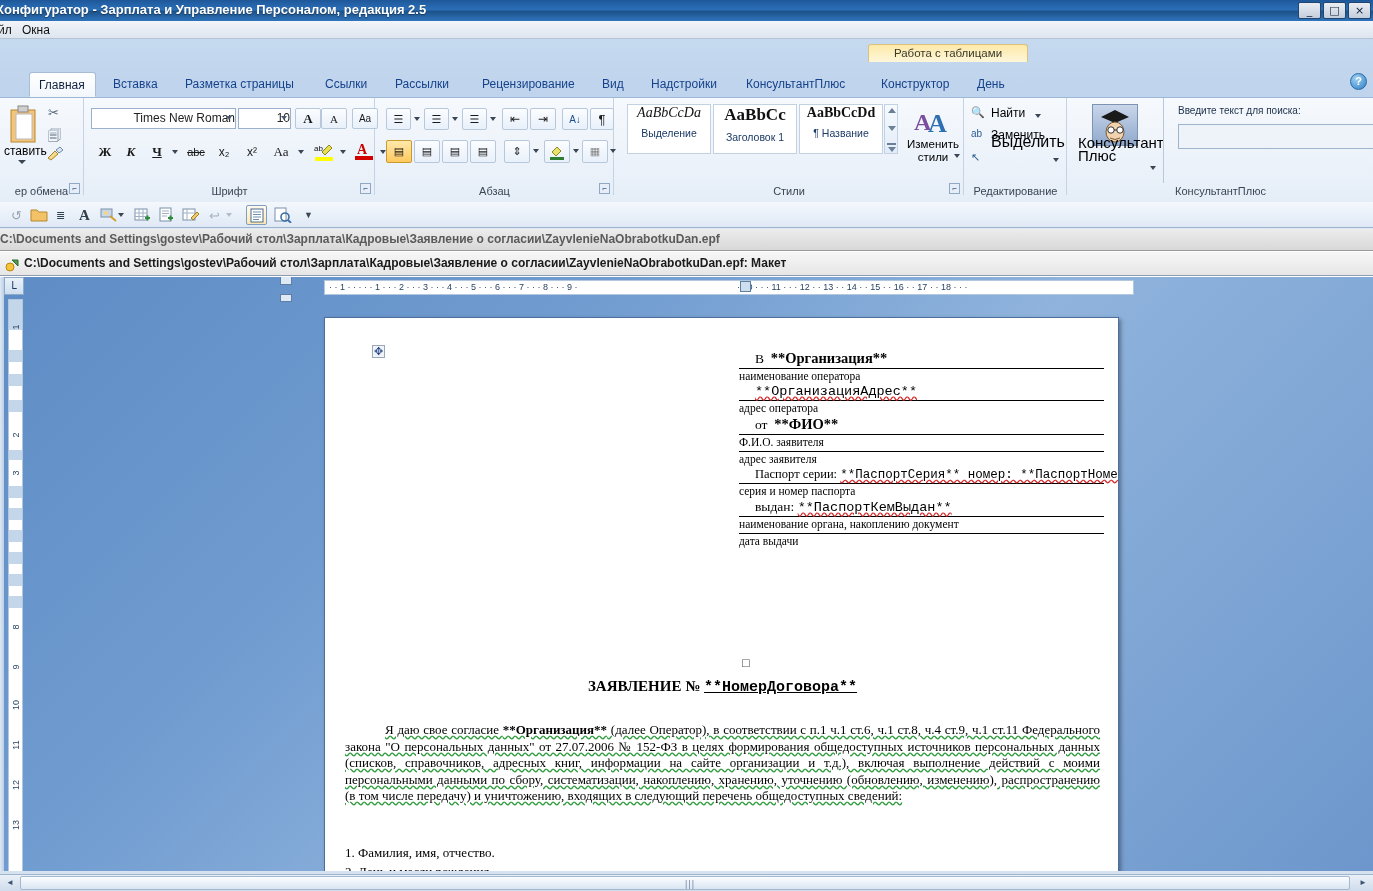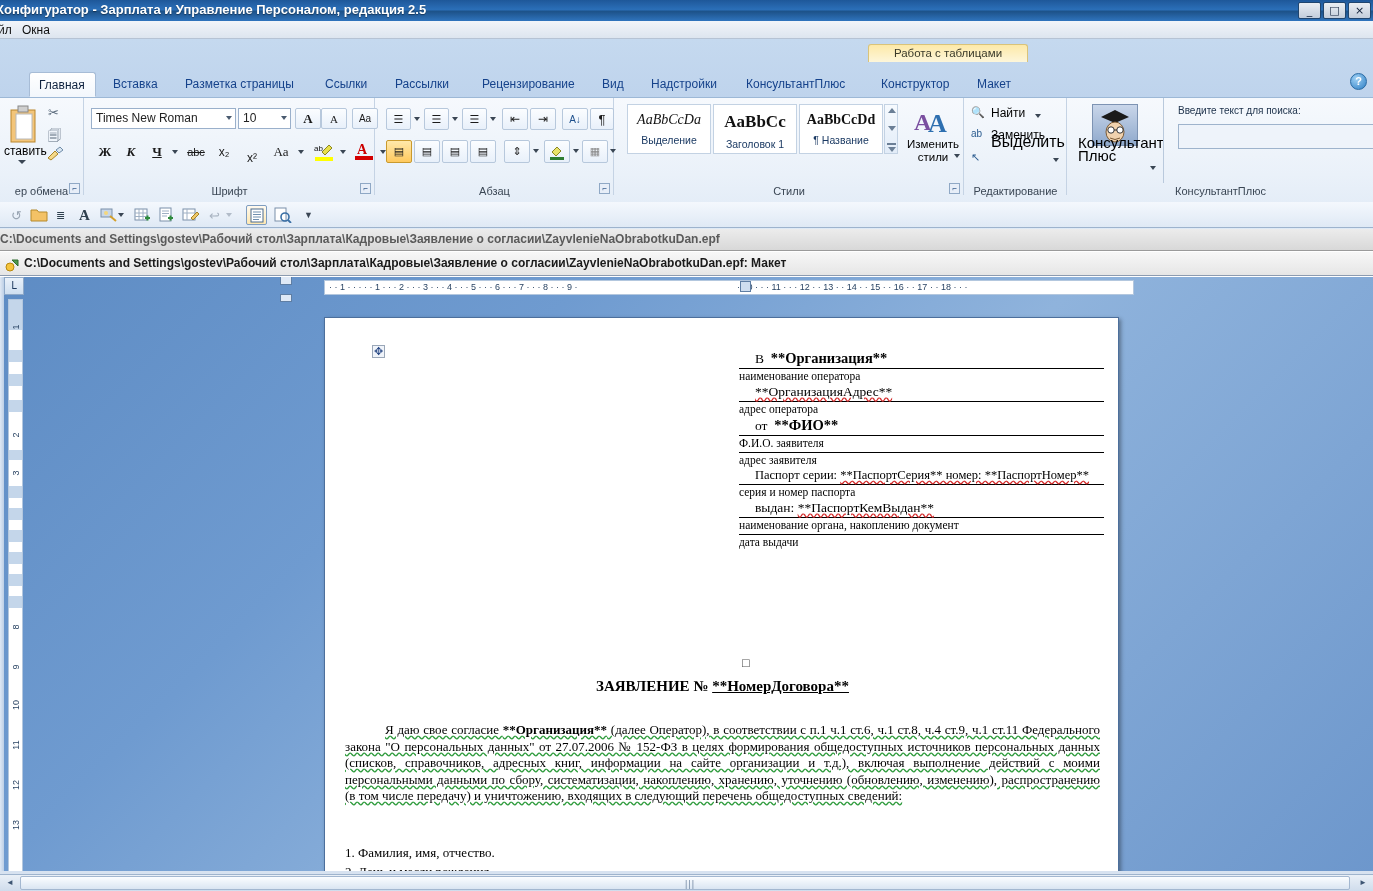--- a/index.html
+++ b/index.html
@@ -102,33 +102,33 @@
     border: 1px solid transparent; border-radius: 2px;
     background: transparent;
     display: flex; align-items: center; justify-content: center;
     font-size: 13px; color: #1a1a1a;
   }
   .rbtn.box { border: 1px solid #b7c8dc; background: linear-gradient(to bottom,#fbfdff,#e8f0fa); }
   .combo {
     position: absolute; height: 21px;
     border: 1px solid #9ab0cb; background: #fff;
     font-size: 12px; color: #222; line-height: 19px; padding-left: 4px;
-    overflow: hidden; white-space: nowrap;
+    overflow: hidden; white-space: nowrap; text-align: right;
   }
   .combo .arrow {
     position: absolute; right: 3px; top: 7px;
     border-left: 3.5px solid transparent; border-right: 3.5px solid transparent;
     border-top: 4px solid #4a5b70;
   }
   .stylebox {
     position: absolute; top: 6px; width: 70px; height: 50px;
     background: #fff; border: 1px solid #c3d2e3;
     text-align: center; overflow: hidden;
   }
-  .stylebox .prev { font-family: "Liberation Serif", serif; font-size: 14px; color: #111; margin-top: 7px; }
+  .stylebox .prev { font-family: "Liberation Serif", serif; font-size: 14px; color: #111; }
   .stylebox .nm { font-size: 10.5px; color: #1b3a63; margin-top: 6px; }
 
   
   .qtoolbar {
     position: absolute; left: 0; top: 202px; width: 1373px; height: 26px;
     background: linear-gradient(to bottom,#f4f8fd,#dfe9f5);
     border-bottom: 1px solid #9db3cd;
   }
   .qbtn {
     position: absolute; top: 3px; width: 21px; height: 20px;
@@ -205,21 +205,21 @@
   }
 
   
   .doc { font-family: "Liberation Serif", serif; color: #000; }
   .hdrblock { position: absolute; left: 414px; top: 32px; width: 365px; }
   .hl { position: relative; }
   .hl .val { font-size: 13.5px; white-space: nowrap; margin-left: 16px; }
   .hl .val b { font-weight: bold; font-size: 14.5px; }
   .hl .rule { border-bottom: 1px solid #000; height: 1px; margin-top: 1px; }
   .hl .cap { font-size: 11.5px; text-align: left; line-height: 15px; }
-  .sq { text-decoration: underline; text-decoration-style: wavy; text-decoration-color: #d42b2b; }
+  .sq { text-decoration: underline; text-decoration-style: wavy; text-decoration-color: #d42b2b; font-family: Liberation Mono, monospace; }
 
   .smallmark {
     position: absolute; left: 416px; top: 339px;
     font-size: 10px; color: #555; font-family: "DejaVu Sans", sans-serif;
   }
   .title1 {
     position: absolute; left: 0; top: 360px; width: 795px; text-align: center;
     font-size: 15px; font-weight: bold; font-family: "Liberation Serif", serif;
   }
   .title1 .link { text-decoration: underline; text-decoration-color:#000; }
@@ -294,21 +294,21 @@
       <div class="tab active" style="left:29px;width:67px">Главная</div>
       <div class="tab" style="left:104px">Вставка</div>
       <div class="tab" style="left:176px">Разметка страницы</div>
       <div class="tab" style="left:316px">Ссылки</div>
       <div class="tab" style="left:386px">Рассылки</div>
       <div class="tab" style="left:473px">Рецензирование</div>
       <div class="tab" style="left:593px">Вид</div>
       <div class="tab" style="left:642px">Надстройки</div>
       <div class="tab" style="left:737px">КонсультантПлюс</div>
       <div class="tab" style="left:872px">Конструктор</div>
-      <div class="tab" style="left:968px">Макет</div>
+      <div class="tab" style="left:968px">День</div>
     </div>
 
     <div class="helpbtn">?</div>
 
     <div class="ribbonpanel">
 
       <div class="grp" style="left:0px; width:84px">
         <div style="position:absolute;left:5px;top:6px;width:36px;height:42px">
           <svg width="36" height="42" viewBox="0 0 36 42">
             <rect x="6" y="6" width="24" height="32" fill="#f3c57a" stroke="#b9862f"></rect>
@@ -344,21 +344,21 @@
         <div class="rbtn box" style="left:210px;top:10px;width:26px;height:21px;font-family:'Liberation Serif',serif;font-weight:bold">A</div>
         <div class="rbtn box" style="left:236px;top:10px;width:26px;height:21px;font-family:'Liberation Serif',serif;font-size:11px">A</div>
         <div class="rbtn box" style="left:267px;top:10px;width:26px;height:21px;font-size:10px">Aa</div>
 
         <div class="rbtn" style="left:8px;top:43px;width:24px;height:22px;font-family:'Liberation Serif',serif;font-weight:bold">Ж</div>
         <div class="rbtn" style="left:34px;top:43px;width:24px;height:22px;font-family:'Liberation Serif',serif;font-style:italic;font-weight:bold">К</div>
         <div class="rbtn" style="left:60px;top:43px;width:24px;height:22px;font-family:'Liberation Serif',serif;font-weight:bold;text-decoration:underline">Ч</div>
         <div style="position:absolute;left:87px;top:52px;border-left:3.5px solid transparent;border-right:3.5px solid transparent;border-top:4px solid #3a4654"></div>
         <div class="rbtn" style="left:98px;top:43px;width:26px;height:22px;font-size:11px;text-decoration:line-through">abc</div>
         <div class="rbtn" style="left:126px;top:43px;width:26px;height:22px;font-size:12px">x₂</div>
-        <div class="rbtn" style="left:154px;top:49px;width:26px;height:22px;font-size:12px">x²</div>
+        <div class="rbtn" style="left:154px;top:43px;width:26px;height:22px;font-size:12px">x²</div>
         <div class="rbtn" style="left:182px;top:43px;width:28px;height:22px;font-family:'Liberation Serif',serif;font-size:13px">Aa</div>
         <div style="position:absolute;left:213px;top:52px;border-left:3.5px solid transparent;border-right:3.5px solid transparent;border-top:4px solid #3a4654"></div>
 
         <div class="rbtn" style="left:226px;top:43px;width:26px;height:22px">
           <svg width="22" height="20" viewBox="0 0 22 20">
             <text x="1" y="9" font-size="8" fill="#111" font-family="Liberation Sans">ab</text>
             <path d="M9 10 L16 3 L19 6 L12 13 Z" fill="#e8e04a" stroke="#8c8620"></path>
             <rect x="2" y="15" width="18" height="4" fill="#ffff00"></rect>
           </svg>
         </div>

